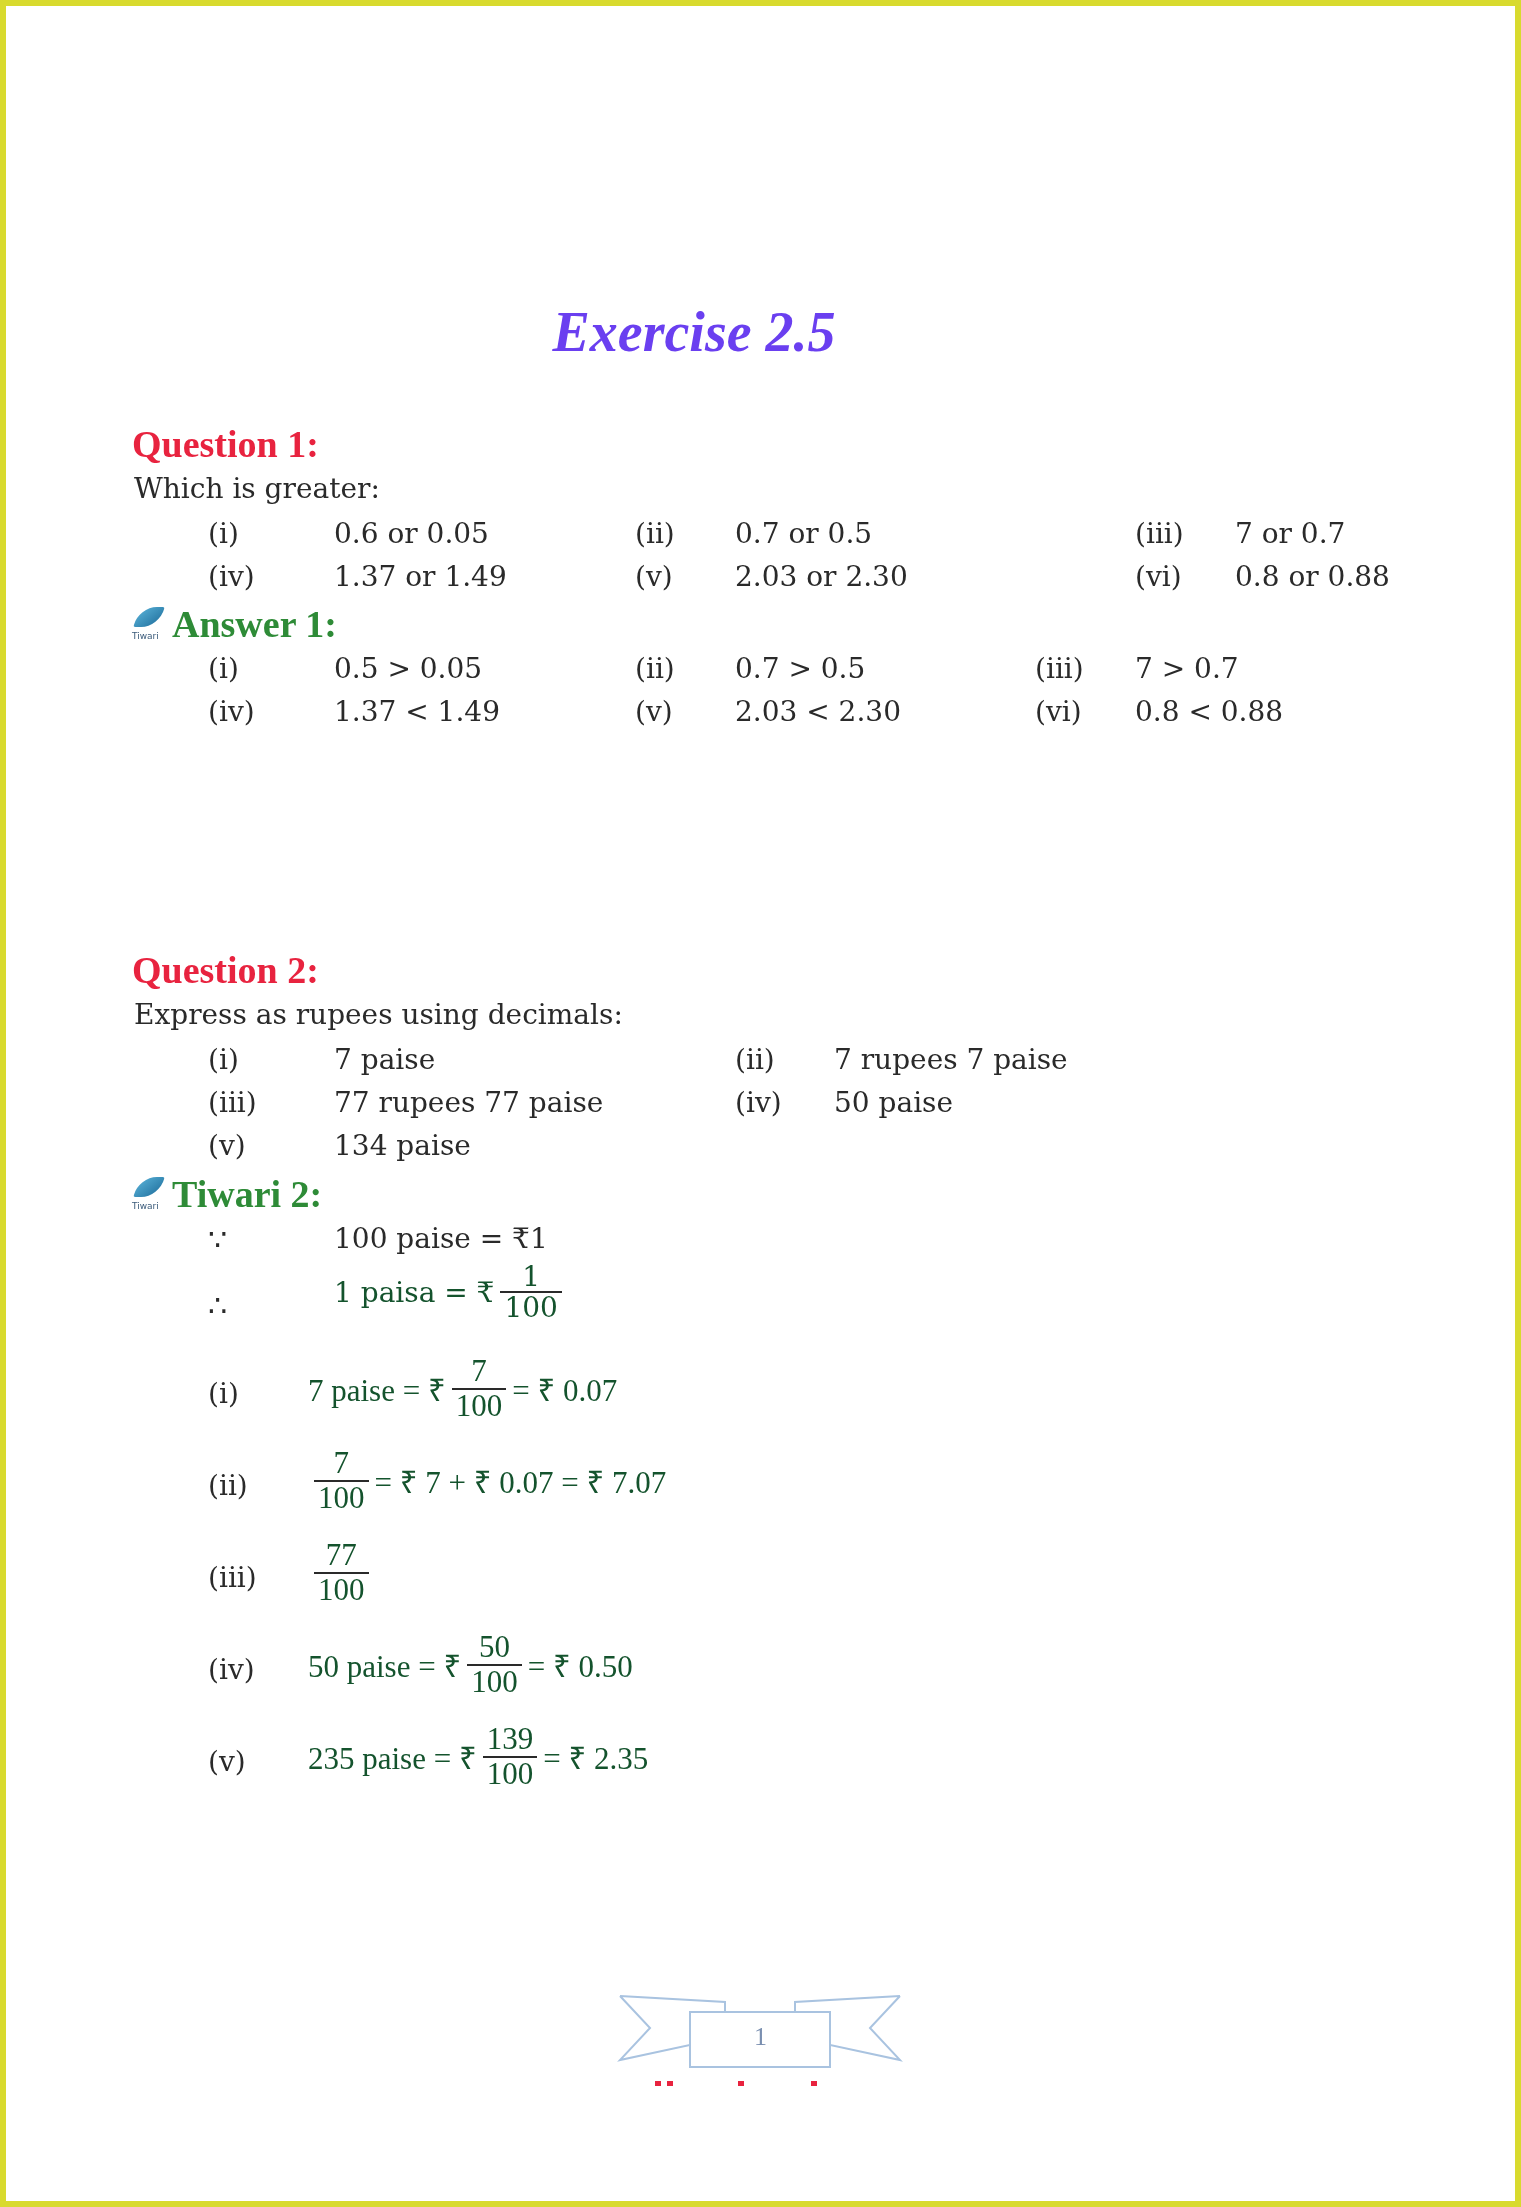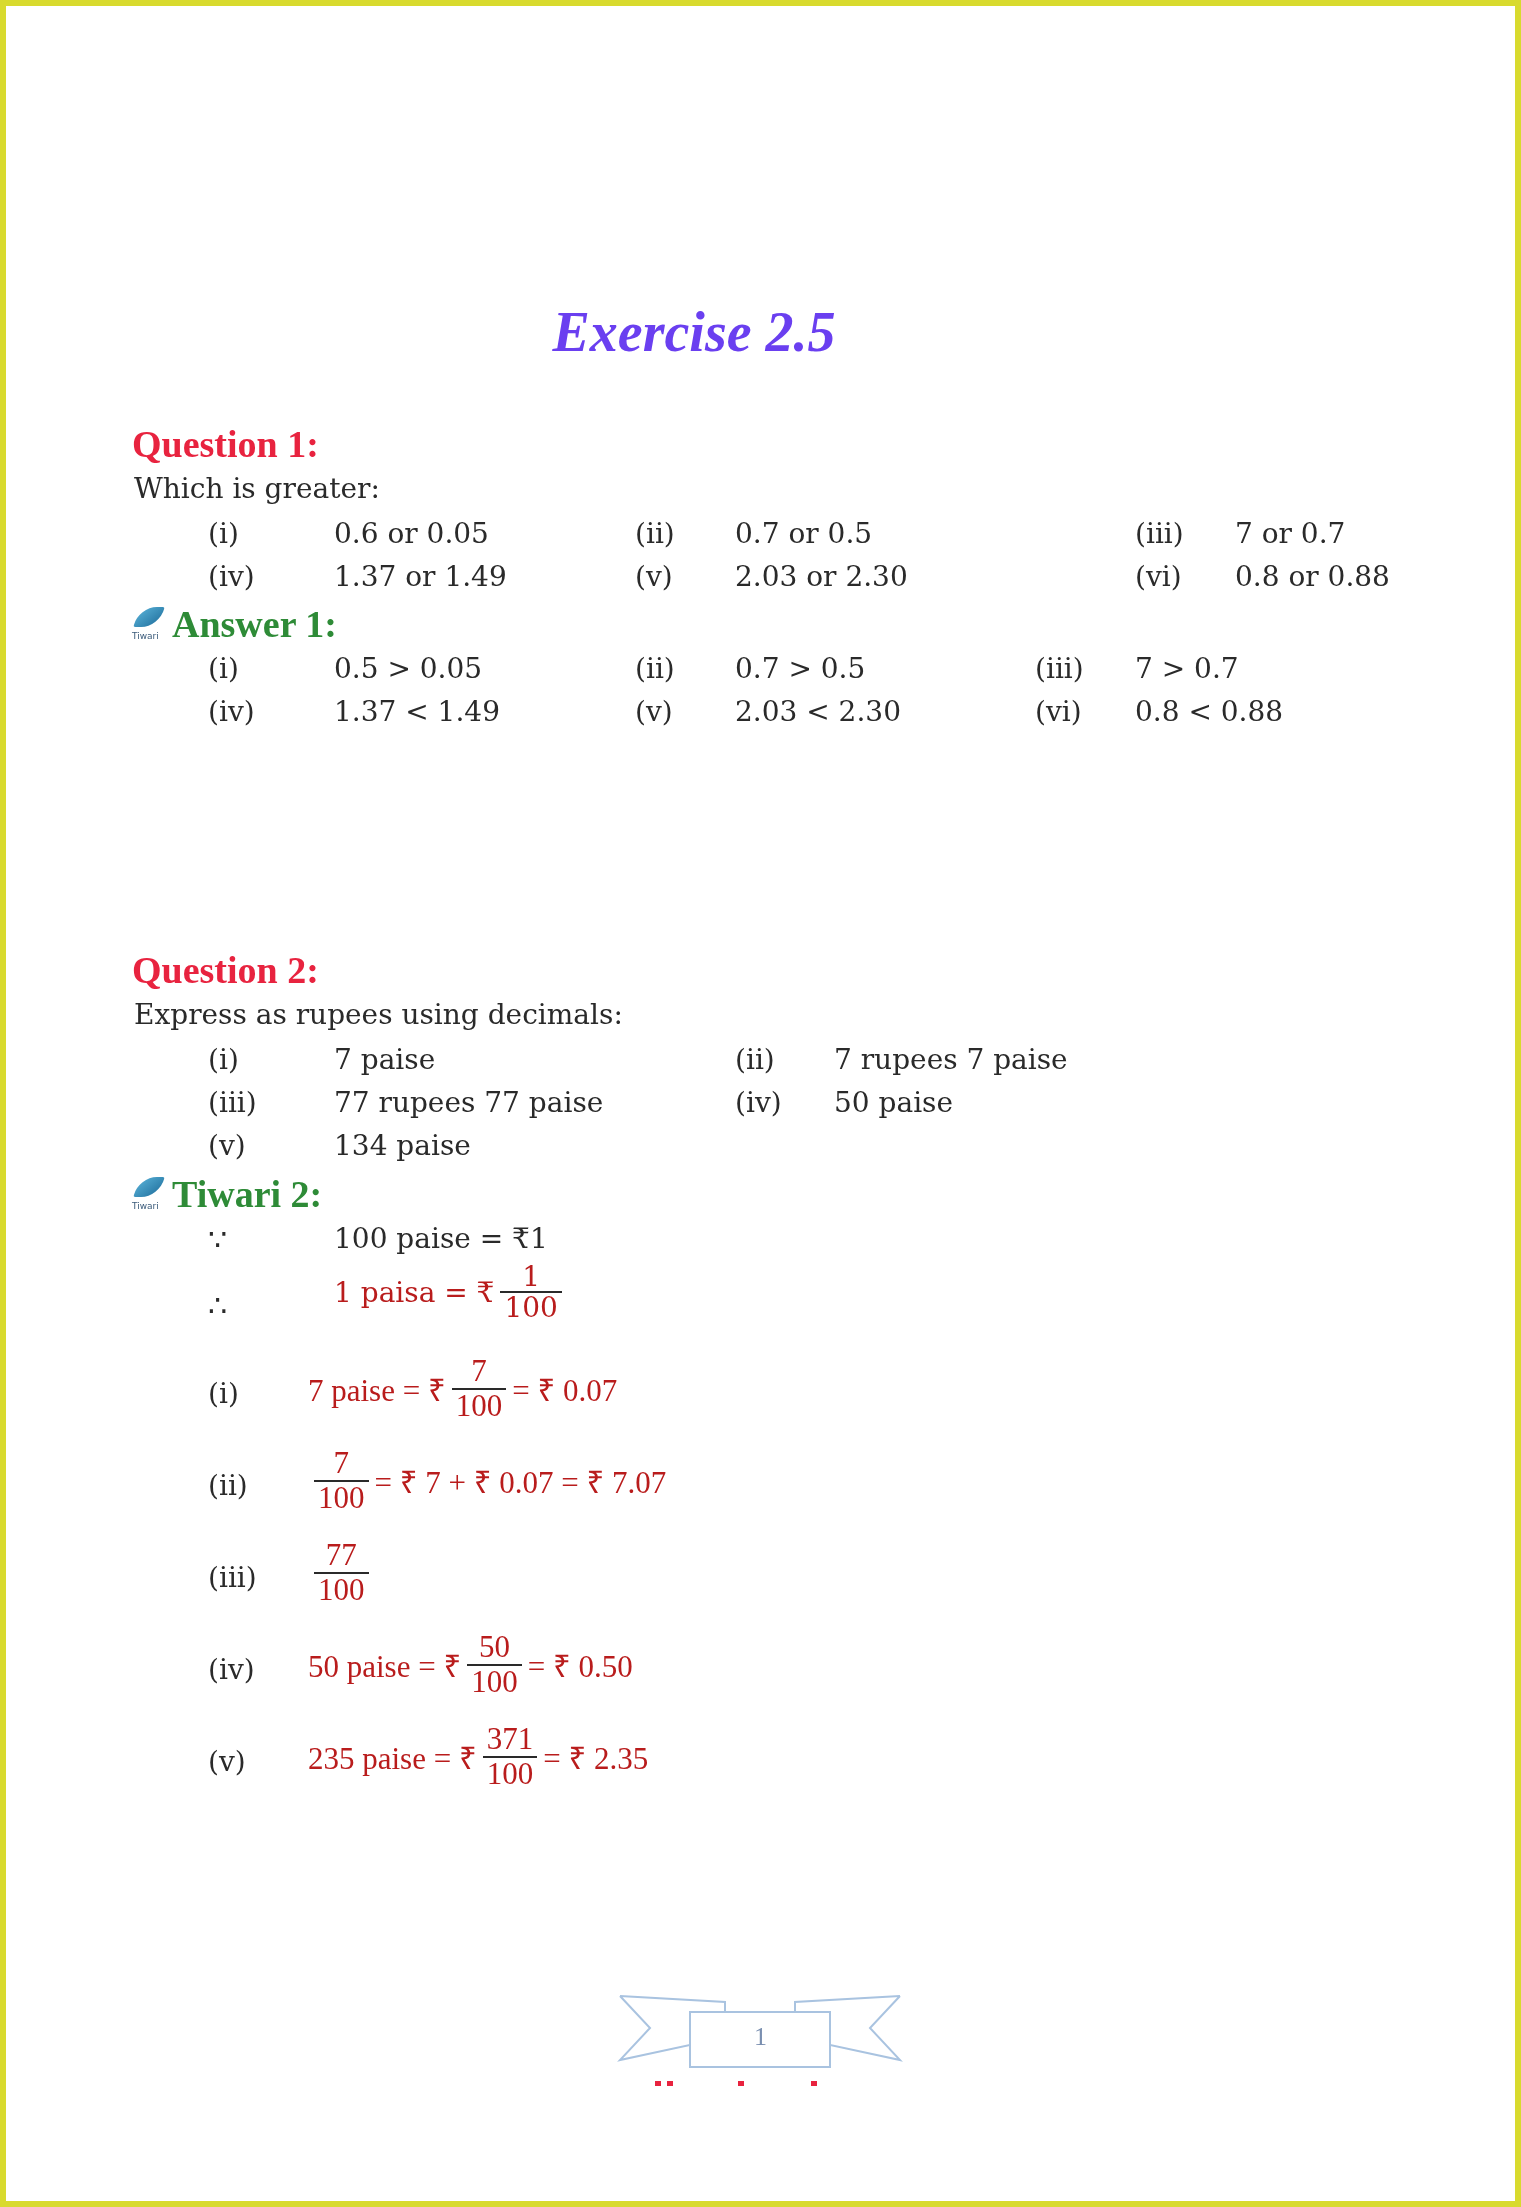--- a/index.html
+++ b/index.html
@@ -43,21 +43,21 @@
     position: absolute; left: 134px; font-size: 28px; color: #2a2a2a;
     font-family: "DejaVu Serif", serif;
   }
   .item {
     position: absolute; font-size: 28px; font-family: "DejaVu Serif", serif;
     color: #2a2a2a; white-space: nowrap;
   }
   .num { position: absolute; font-size: 28px; font-family: "DejaVu Serif", serif; color: #2a2a2a; }
   .math {
     position: absolute; font-family: "Liberation Serif", serif; font-size: 31px;
-    color: #b91c1c; display: flex; align-items: center; white-space: nowrap;
+    color: #14532d; display: flex; align-items: center; white-space: nowrap;
   }
   .frac {
     display: inline-flex; flex-direction: column; align-items: center;
     margin: 0 6px; line-height: 1.05;
   }
   .frac .n { padding: 0 4px; }
   .frac .d { border-top: 2px solid #2a2a2a; padding: 0 4px; }
   .sym { position: absolute; font-size: 30px; font-family: "DejaVu Sans", sans-serif; color: #2a2a2a; }
   .footer-ribbon { position: absolute; left: 615px; top: 1990px; width: 290px; height: 80px; }
   .page-num {
@@ -184,21 +184,21 @@
         <span class="n">50</span>
         <span class="d">100</span>
       </span>
     <span>= ₹ 0.50</span>
   </div>
 
   <span class="num" style="left:208px;top:1745px">(v)</span>
   <div class="math" style="left:308px;top:1723px">
     <span>235 paise = ₹</span>
     <span class="frac">
-        <span class="n">371</span>
+        <span class="n">139</span>
         <span class="d">100</span>
       </span>
     <span>= ₹ 2.35</span>
   </div>
 </div>
 
 <svg class="footer-ribbon" viewBox="0 0 290 80">
   <polyline points="5,6 110,12 110,22 75,22 75,55 5,70 35,38 5,6" fill="none" stroke="#a9c3e0" stroke-width="2"></polyline>
   <polyline points="285,6 180,12 180,22 215,22 215,55 285,70 255,38 285,6" fill="none" stroke="#a9c3e0" stroke-width="2"></polyline>
   <rect x="75" y="22" width="140" height="55" fill="#ffffff" stroke="#a9c3e0" stroke-width="2"></rect>

